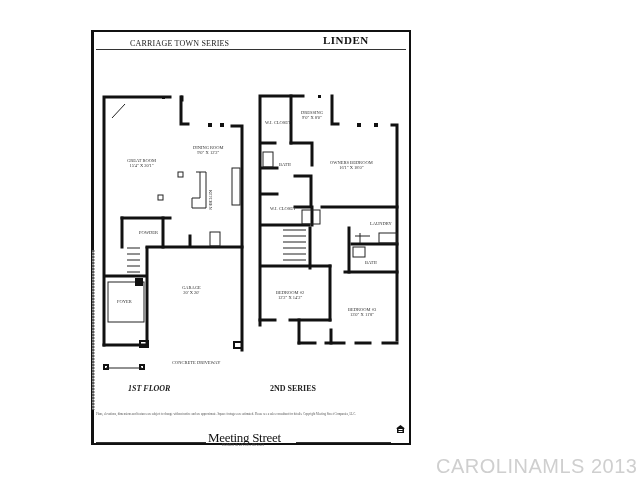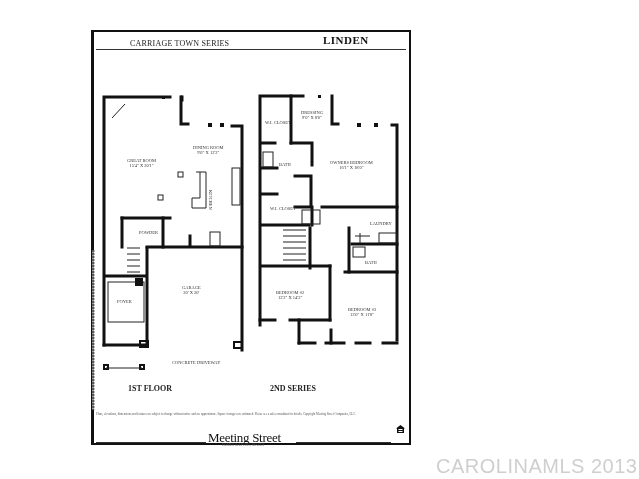--- a/index.html
+++ b/index.html
@@ -170,21 +170,21 @@
 </div>
 <div class="room" style="left:276px;top:290px;">
   <div>BEDROOM #2</div>
     <div>12'2" X 14'2"</div>
 </div>
 <div class="room" style="left:348px;top:307px;">
   <div>BEDROOM #3</div>
     <div>13'0" X 11'8"</div>
 </div>
 
-<div class="floor-label" style="left:128px;top:384px;">1ST FLOOR</div>
+<div class="floor-label" style="left:128px;top:384px;font-style:italic;">1ST FLOOR</div>
 <div class="floor-label" style="left:270px;top:384px;">2ND SERIES</div>
 
 <div class="disclaimer">Plans, elevations, dimensions and features are subject to change without notice and are approximate. Square footages are estimated. Please see a sales consultant for details. Copyright Meeting Street Companies, LLC.</div>
 
 <div class="logo-rule-l"></div>
 <div class="logo">Meeting Street</div>
 <div class="logo-rule-r"></div>
 <div class="logo-sub">HOMES &amp; LIVING SPACES</div>
 
 <svg class="eho" viewBox="0 0 9 8">

